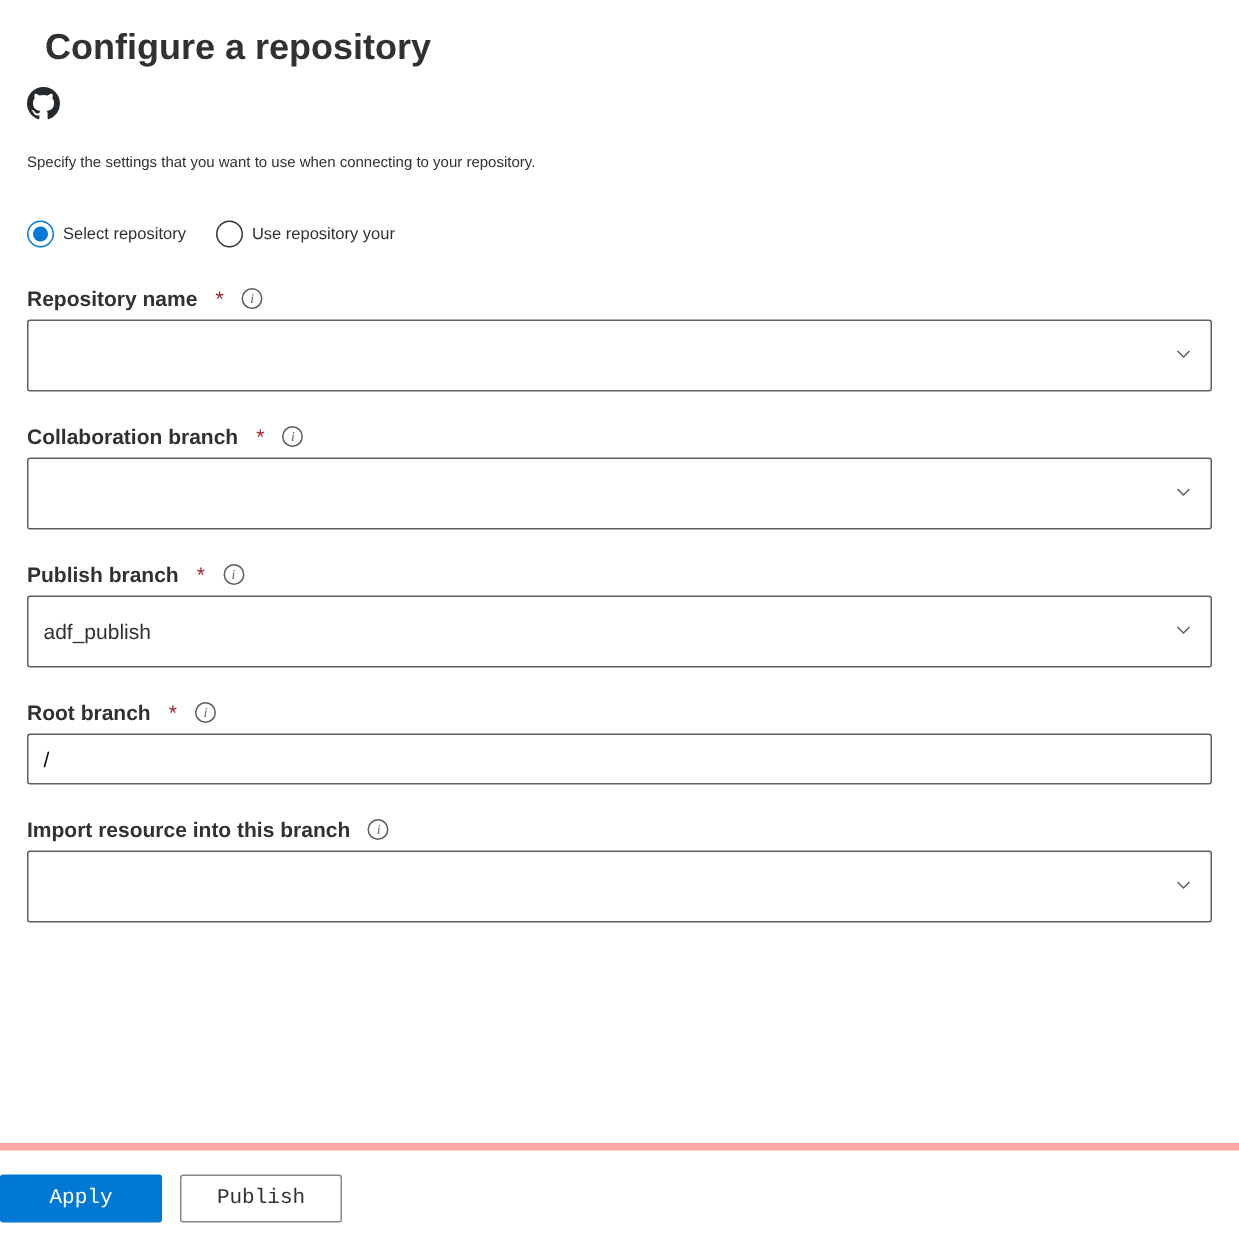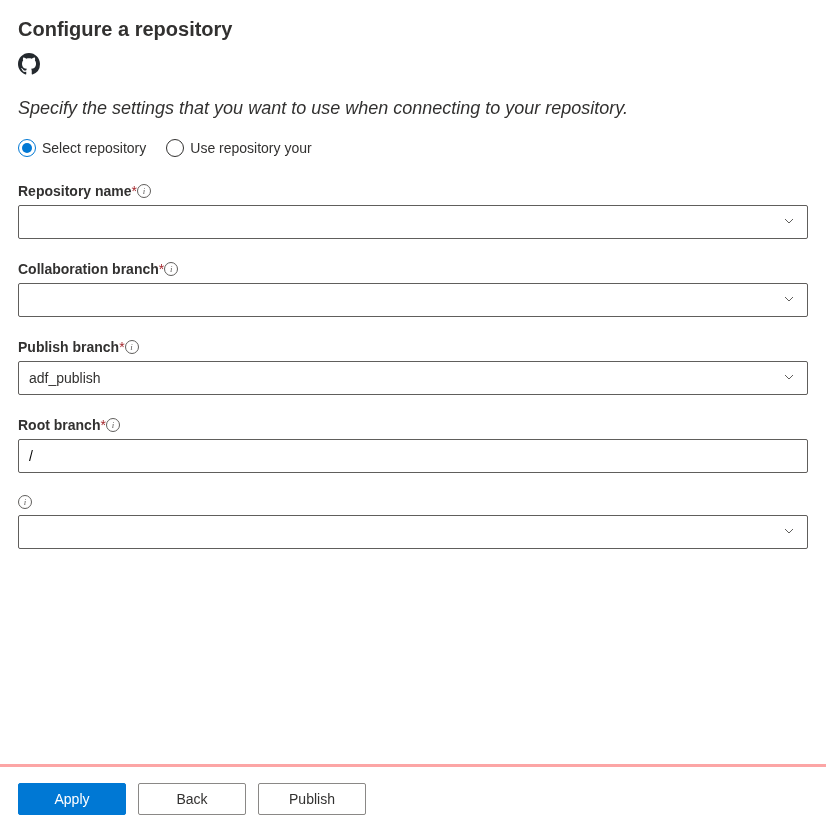--- a/index.html
+++ b/index.html
@@ -7,30 +7,30 @@
       font-family: "Segoe UI", -apple-system, sans-serif;
       font-size: 14px;
       color: #323130;
       background: #ffffff;
       width: 826px;
       height: 835px;
       position: relative;
       padding: 18px 18px 0 18px;
     }
     .page-title {
-      font-size: 20px;
+      font-size: 24px;
       font-weight: 600;
       margin-bottom: 12px;
+      margin-left: 12px;
     }
     .github-icon { margin-bottom: 20px; }
     .description {
-      font-size: 18px;
+      font-size: 10px;
       color: #323130;
-      margin-bottom: 20px;
-      font-style: italic;
+      margin-bottom: 33px;
     }
     .radio-row {
       display: flex;
       gap: 20px;
       margin-bottom: 26px;
     }
     .radio-item {
       display: flex;
       align-items: center;
       gap: 6px;
@@ -42,45 +42,45 @@
       border-radius: 50%;
       display: flex; align-items: center; justify-content: center;
       flex-shrink: 0;
     }
     .radio-outer.selected { border-color: #0078d4; }
     .radio-inner {
       width: 10px; height: 10px;
       background: #0078d4;
       border-radius: 50%;
     }
-    .radio-label { font-size: 14px; }
+    .radio-label { font-size: 11px; }
     .form-group { margin-bottom: 22px; }
     .field-label-row {
       display: flex;
       align-items: center;
-      gap: 0;
+      gap: 12px;
       margin-bottom: 6px;
     }
     .field-label { font-weight: 600; font-size: 14px; }
     .required { color: #a4262c; font-size: 14px; }
     .info-icon {
       width: 14px; height: 14px;
       border: 1px solid #605e5c;
       border-radius: 50%;
       display: inline-flex; align-items: center; justify-content: center;
       font-size: 9px;
       color: #605e5c;
       font-family: Georgia, serif;
       font-style: italic;
       cursor: pointer;
       flex-shrink: 0;
     }
     .dropdown {
       width: 100%;
-      height: 34px;
+      height: 48px;
       border: 1px solid #605e5c;
       border-radius: 2px;
       padding: 0 30px 0 10px;
       position: relative;
       display: flex;
       align-items: center;
       cursor: pointer;
       font-size: 14px;
       background: #ffffff;
     }
@@ -110,24 +110,25 @@
       background: #0078d4;
       border-radius: 2px;
       display: flex; align-items: center; justify-content: center;
       cursor: pointer;
       flex-shrink: 0;
     }
     .checkbox-label { font-size: 14px; }
     .footer {
       position: absolute;
       left: 0; right: 0; bottom: 0;
-      border-top: 3px solid #fca5a5;
-      padding: 16px 18px 20px 18px;
+      border-top: 5px solid #fca5a5;
+      padding: 16px 18px 20px 0;
       display: flex;
       gap: 12px;
+      font-family: Liberation Mono, monospace;
     }
     .btn {
       min-width: 108px;
       height: 32px;
       border-radius: 2px;
       font-size: 14px;
       font-family: inherit;
       cursor: pointer;
       display: inline-flex;
       align-items: center;
@@ -225,29 +226,29 @@
     <span class="info-icon">i</span>
   </div>
   <input type="text" class="text-input" value="/" style="">
 </div>
 
 <div class="form-group">
 </div>
 
 <div class="form-group">
   <div class="field-label-row">
+    <span class="field-label">Import resource into this branch</span>
     <span class="info-icon">i</span>
   </div>
   <div class="dropdown">
     <span></span>
     <span class="dropdown-chevron">
       <svg width="12" height="12" viewBox="0 0 12 12" fill="none" stroke="#605e5c" stroke-width="1">
           <path d="M2 4l4 4 4-4"></path>
         </svg>
     </span>
   </div>
 </div>
 
 <div class="footer">
   <button class="btn btn-primary">Apply</button>
-  <button class="btn btn-secondary">Back</button>
   <button class="btn btn-secondary">Publish</button>
 </div>
 
 </body></html>

